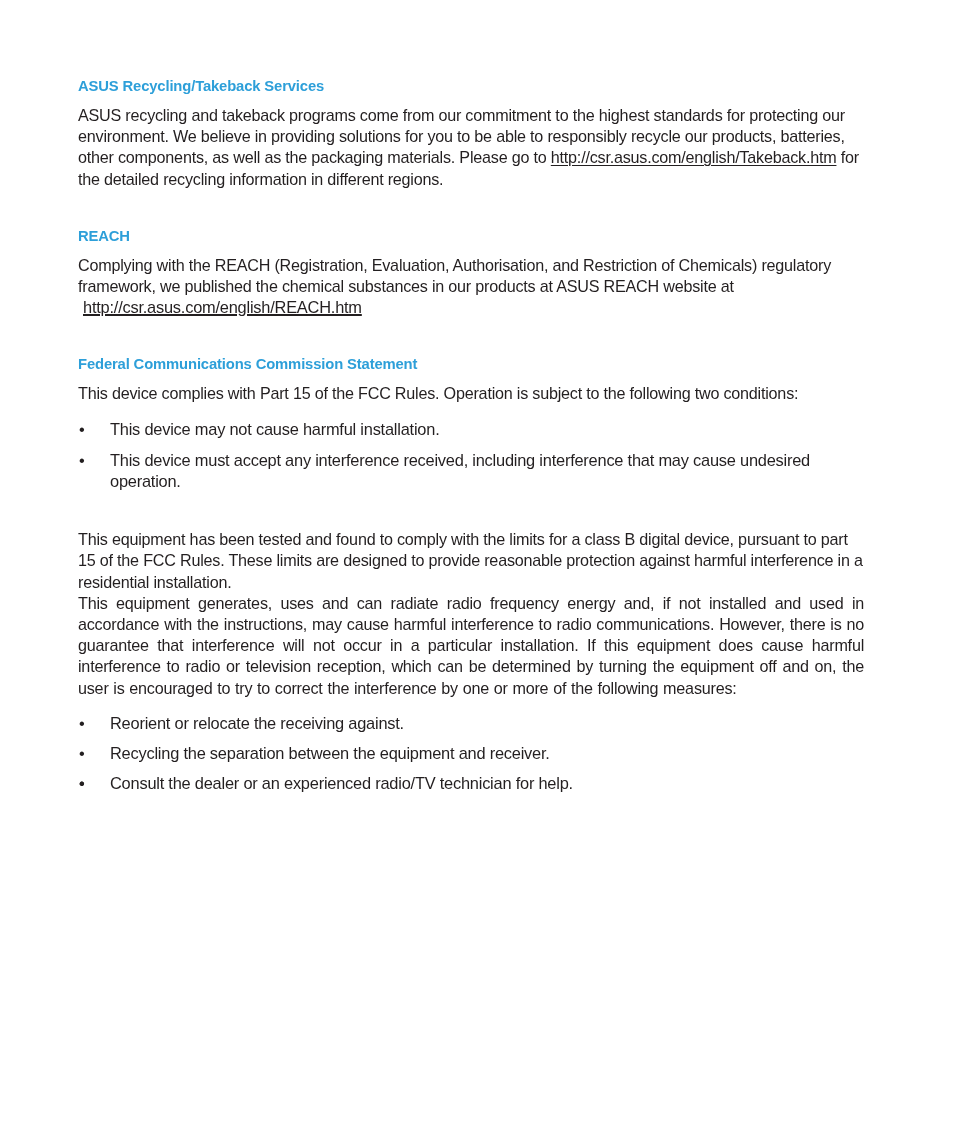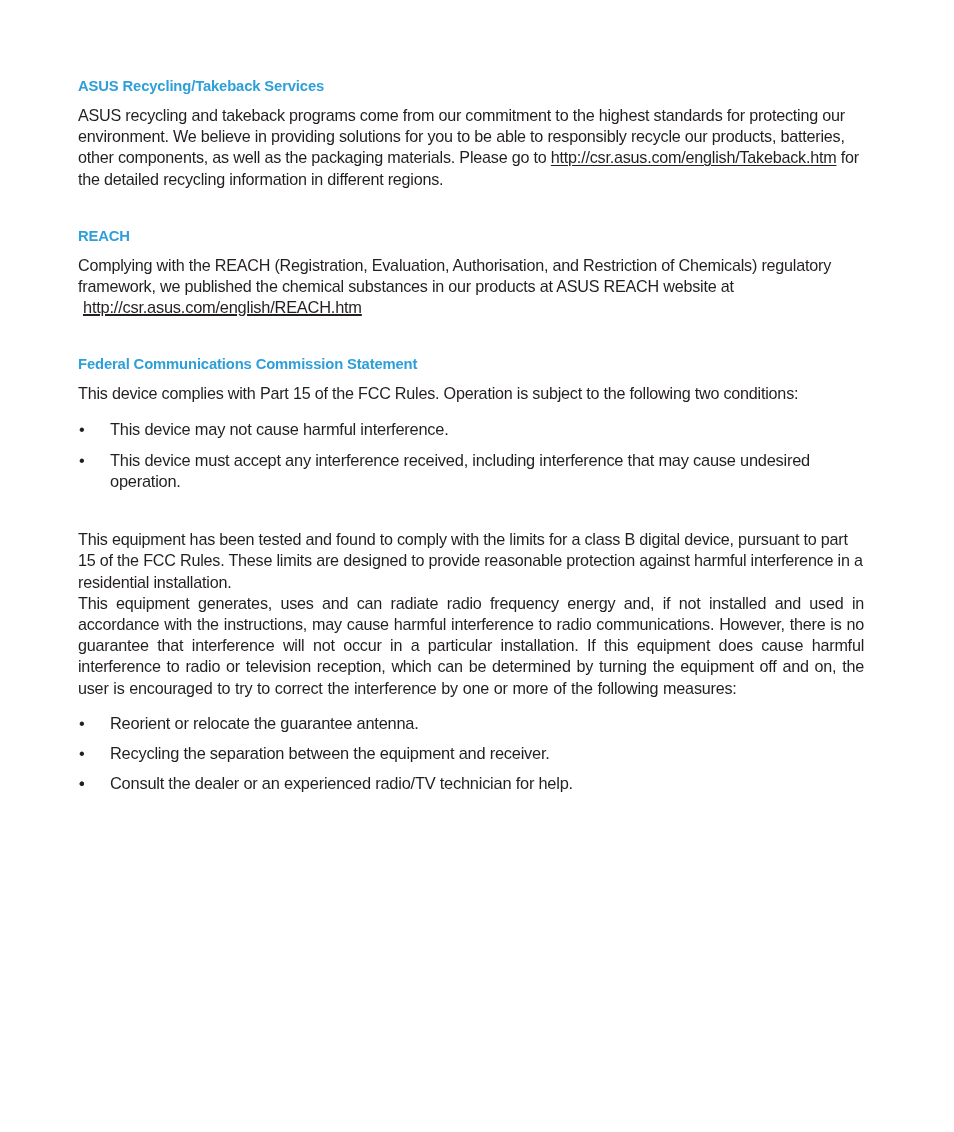--- a/index.html
+++ b/index.html
@@ -145,40 +145,40 @@
 
     <div class="gap-head-body"></div>
 
     <p class="body-text">This device complies with Part 15 of the FCC Rules. Operation is subject to the following two conditions:</p>
 
     <div class="gap-bullets"></div>
 
     <ul class="bullet-list">
       <li class="bullet-item tight">
         <span class="dot">•</span>
-        <span>This device may not cause harmful interference.</span>
+        <span>This device may not cause harmful installation.</span>
       </li>
       <li class="bullet-item tight">
         <span class="dot">•</span>
         <span>This device must accept any interference received, including interference that may cause undesired operation.</span>
       </li>
     </ul>
 
     <div class="gap-block"></div>
 
     <p class="body-text">This equipment has been tested and found to comply with the limits for a class B digital device, pursuant to part 15 of the FCC Rules. These limits are designed to provide reasonable protection against harmful interference in a residential installation.</p>
 
     <p class="body-text justified">This equipment generates, uses and can radiate radio frequency energy and, if not installed and used in accordance with the instructions, may cause harmful interference to radio communications. However, there is no guarantee that interference will not occur in a particular installation. If this equipment does cause harmful interference to radio or television reception, which can be determined by turning the equipment off and on, the user is encouraged to try to correct the interference by one or more of the following measures:</p>
 
     <div class="gap-bullets"></div>
 
     <ul class="bullet-list">
       <li class="bullet-item">
         <span class="dot">•</span>
-        <span>Reorient or relocate the guarantee antenna.</span>
+        <span>Reorient or relocate the receiving against.</span>
       </li>
       <li class="bullet-item">
         <span class="dot">•</span>
         <span>Recycling the separation between the equipment and receiver.</span>
       </li>
       <li class="bullet-item">
         <span class="dot">•</span>
       </li>
       <li class="bullet-item">
         <span class="dot">•</span>

